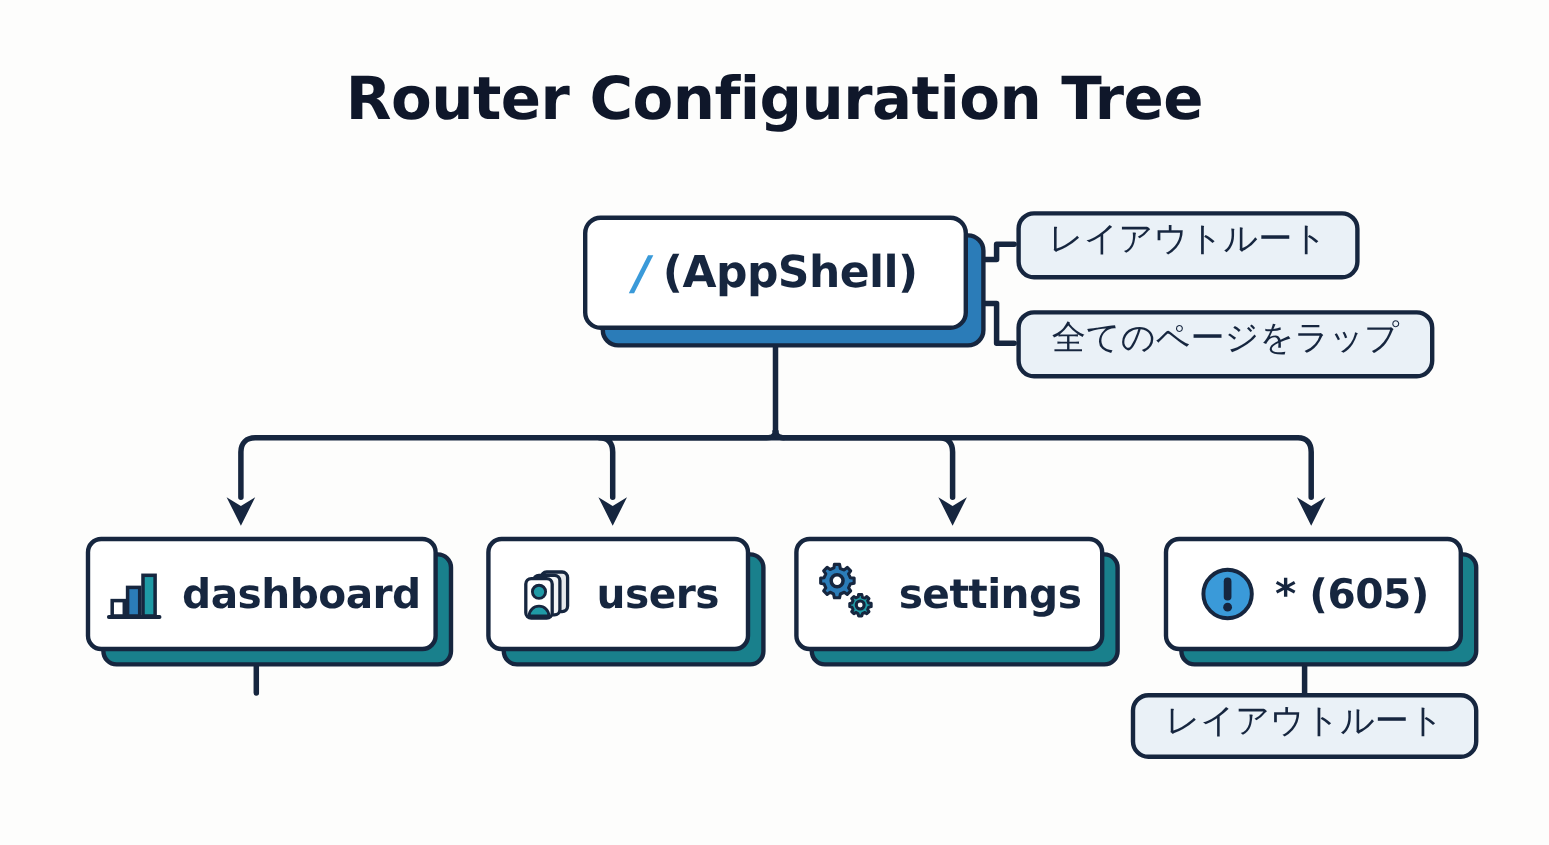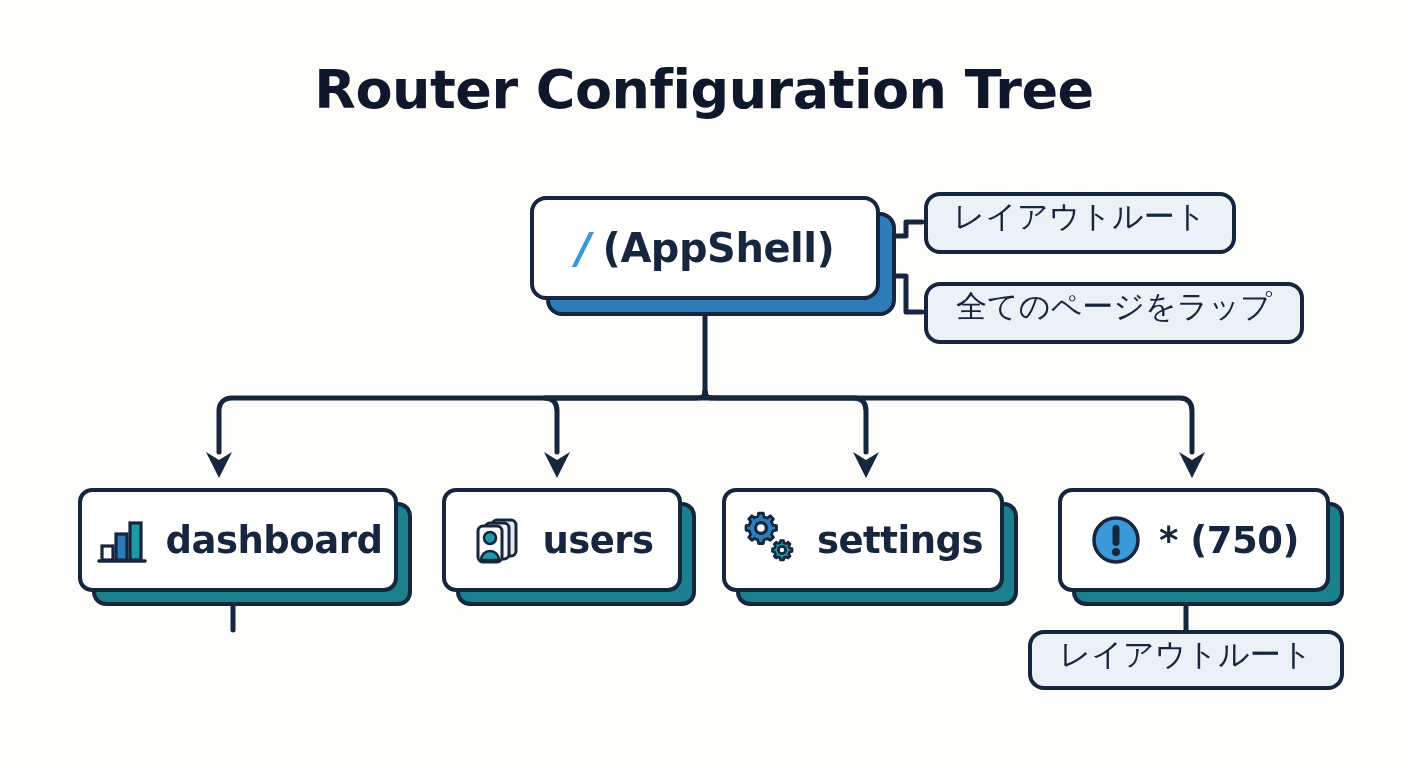--- a/index.html
+++ b/index.html
@@ -209,21 +209,21 @@
     <span>settings</span>
   </div>
 
   <div id="child3-shadow" class="shadow child-shadow"></div>
   <div id="child3" class="node child">
     <svg class="icon" width="54" height="54" viewBox="0 0 54 54">
       <circle cx="27" cy="27" r="22" fill="#3a9ad9" stroke="#16263f" stroke-width="3.6"></circle>
       <rect x="23.5" y="12" width="7" height="21" rx="3.4" fill="#16263f"></rect>
       <circle cx="27" cy="39" r="4" fill="#16263f"></circle>
     </svg>
-    <span>* (750)</span>
+    <span>* (605)</span>
   </div>
 
   <div id="note-layout" class="note">
     <span>レイアウトルート</span>
   </div>
   <div id="note-wrap" class="note">
     <span>全てのページをラップ</span>
   </div>
   <div id="note-nomatch" class="note">
     <span>レイアウトルート</span>

